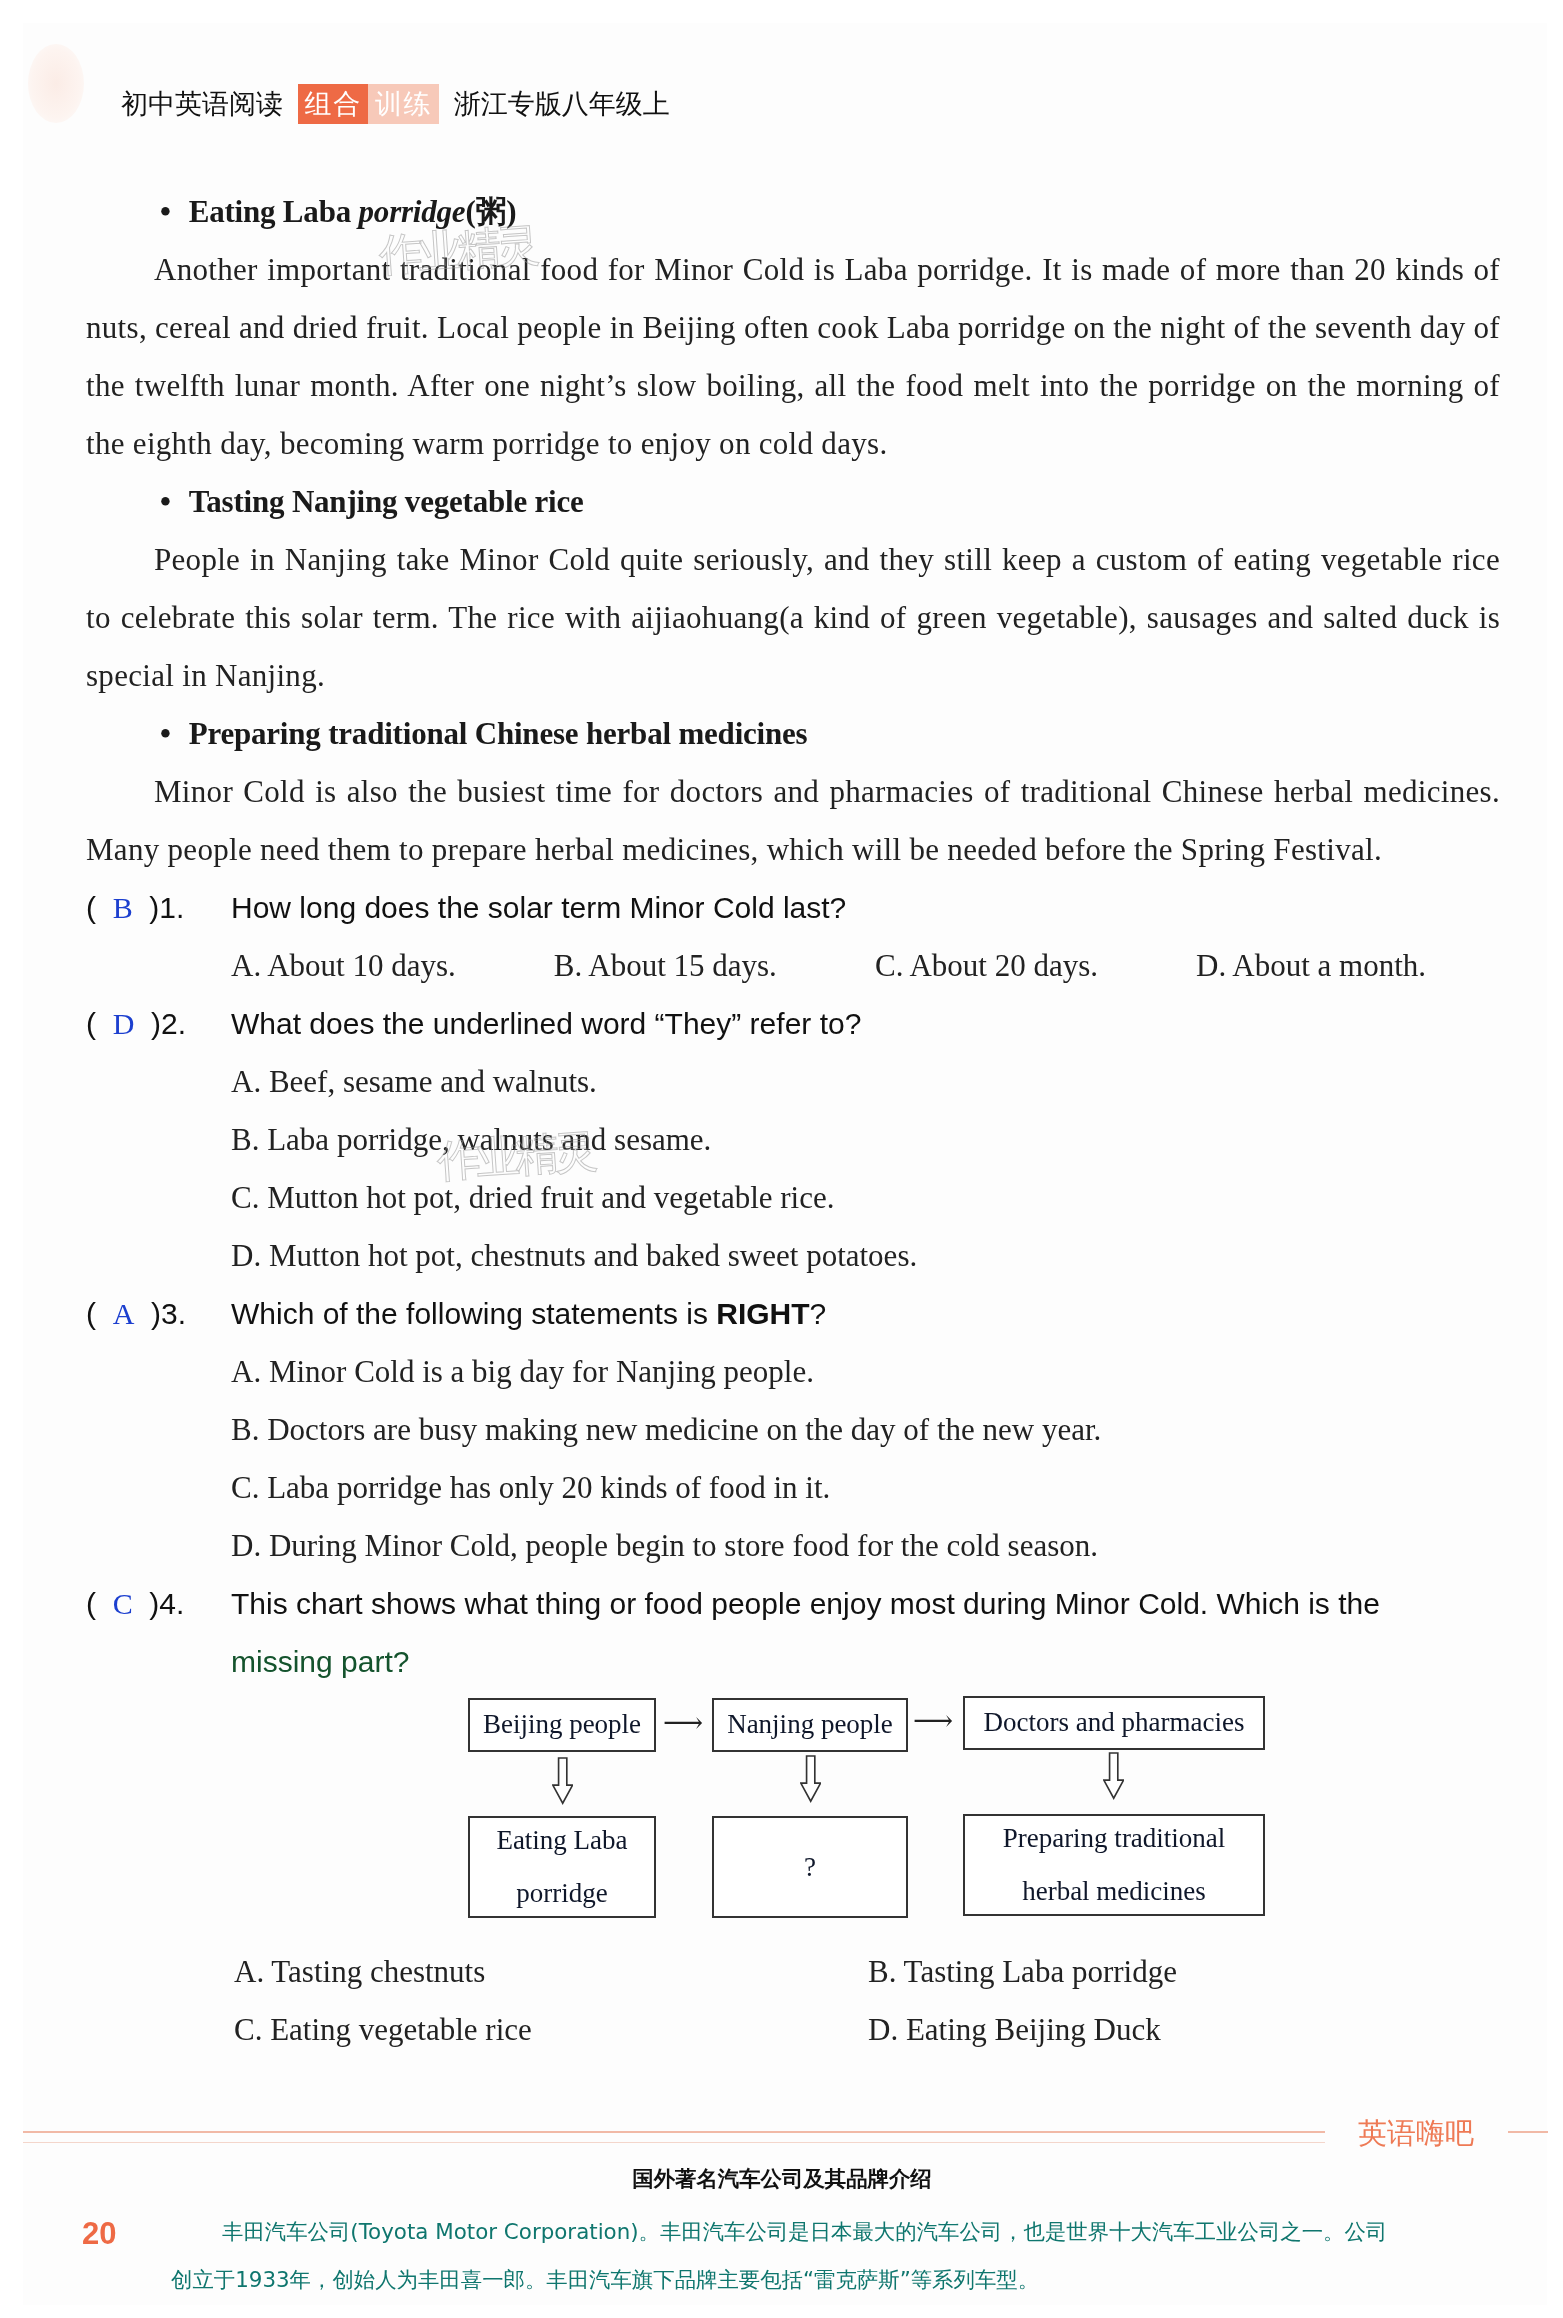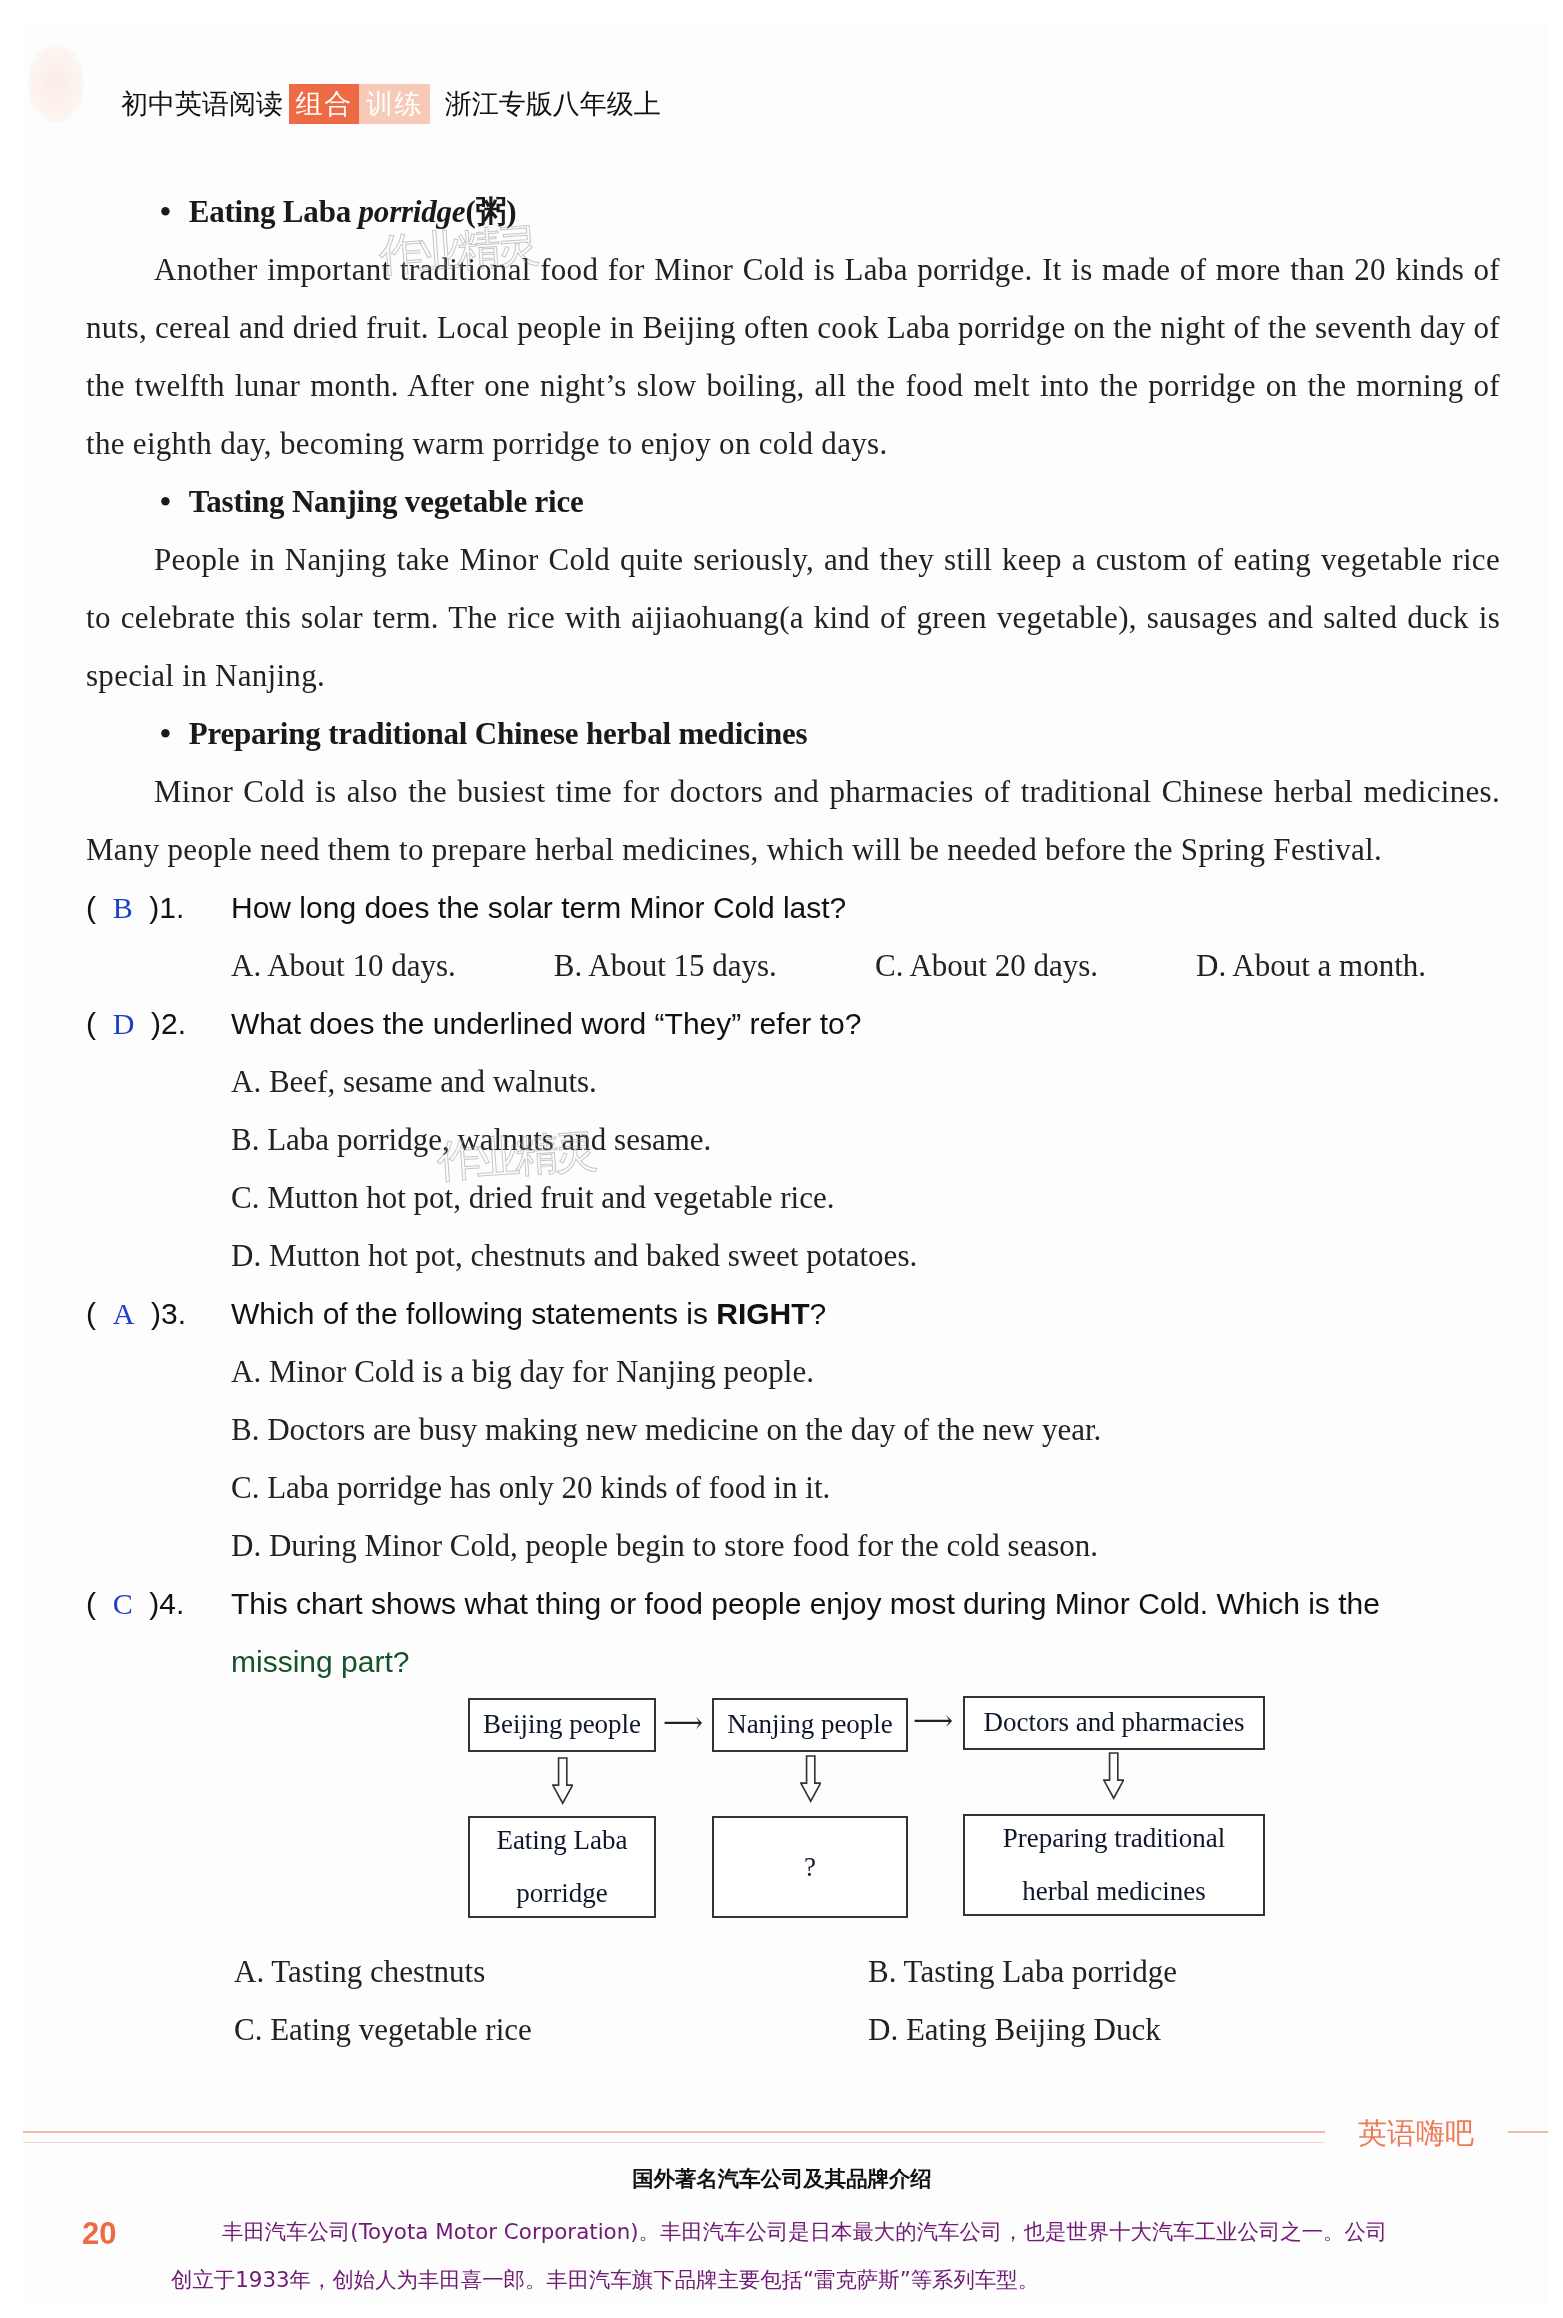--- a/index.html
+++ b/index.html
@@ -13,21 +13,21 @@
   }
   
   .hdr-logo {
     position: absolute; left: 28px; top: 44px; width: 56px; height: 79px;
     border-radius: 50%; background: radial-gradient(ellipse at center, #fbece6 0%, #fdf4f0 60%, rgba(253,250,248,0) 100%);
   }
   .hdr {
     position: absolute; left: 121px; top: 82px; height: 44px; display: flex; align-items: center;
     font-family: "DejaVu Sans", sans-serif; font-weight: normal; font-size: 27px; color: #111;
   }
-  .hdr .badge1 { background: #ee6a45; color: #fff; padding: 1.6px 6.6px; margin-left: 6px; letter-spacing: 1.6px; }
+  .hdr .badge1 { background: #ee6a45; color: #fff; padding: 1.6px 6.6px; margin-left: 15px; letter-spacing: 1.6px; }
   .hdr .badge2 { background: #f7c9b9; color: #fff; padding: 1.6px 6.6px; letter-spacing: 1.6px; }
   .hdr .sub { margin-left: 15px; }
 
   .content { position: absolute; left: 86px; top: 183px; width: 1414px; font-size: 31px; line-height: 58px; }
   .bullet-h { font-weight: bold; padding-left: 74px; letter-spacing: -0.2px; }
   .bullet-h .dot { margin-right: 18px; }
   .para { text-align: justify; text-align-last: left; text-indent: 68px; color: #222; letter-spacing: 0.3px; }
   .q { font-family: "Liberation Sans", "DejaVu Sans", sans-serif; font-size: 30px; color: #111; display: flex; }
   .q .paren { width: 145px; flex: none; white-space: pre; }
   .q .ans { color: #1c3fcf; font-family: "Liberation Serif", serif; }
@@ -46,21 +46,21 @@
 
   .opts4 { display: grid; grid-template-columns: 634px 577px; padding-left: 148px; color: #222; font-size: 31px; line-height: 58px; margin-top: 10px; }
 
   
   .foot-line { position: absolute; left: 23px; top: 2131px; width: 1302px; height: 1.6px; background: #f1b9a6; }
   .foot-line2 { position: absolute; left: 23px; top: 2142px; width: 1302px; height: 0.8px; background: #f4d6cb; }
   .foot-line3 { position: absolute; left: 1508px; top: 2131px; width: 40px; height: 1.6px; background: #f1b9a6; }
   .foot-brand { position: absolute; left: 1358px; top: 2114px; font-family: "DejaVu Sans", sans-serif; font-size: 29px; color: #ee7a55; }
   .foot-title { position: absolute; left: 0; width: 1564px; top: 2164px; text-align: center; font-family: "DejaVu Sans", sans-serif; font-weight: bold; font-size: 21.4px; color: #111; }
   .page-num { position: absolute; left: 82px; top: 2216px; font-family: "Liberation Sans", sans-serif; font-weight: bold; font-size: 31px; color: #ee6a45; }
-  .foot-text { position: absolute; left: 171px; top: 2208px; width: 1236px; font-family: "DejaVu Sans", sans-serif; font-size: 21.4px; line-height: 48px; color: #701a75; text-indent: 51px; }
+  .foot-text { position: absolute; left: 171px; top: 2208px; width: 1236px; font-family: "DejaVu Sans", sans-serif; font-size: 21.4px; line-height: 48px; color: #0f766e; text-indent: 51px; }
 
   .watermark { position: absolute; font-family: "DejaVu Sans", sans-serif; font-size: 44px; color: transparent; -webkit-text-stroke: 1px #9a9a9a; opacity: 0.55; transform: rotate(-4deg); letter-spacing: -5px; }
 </style>
 </head>
 <body>
 
 <div class="page"></div>
 
 <div class="hdr-logo"></div>
 <div class="hdr">

